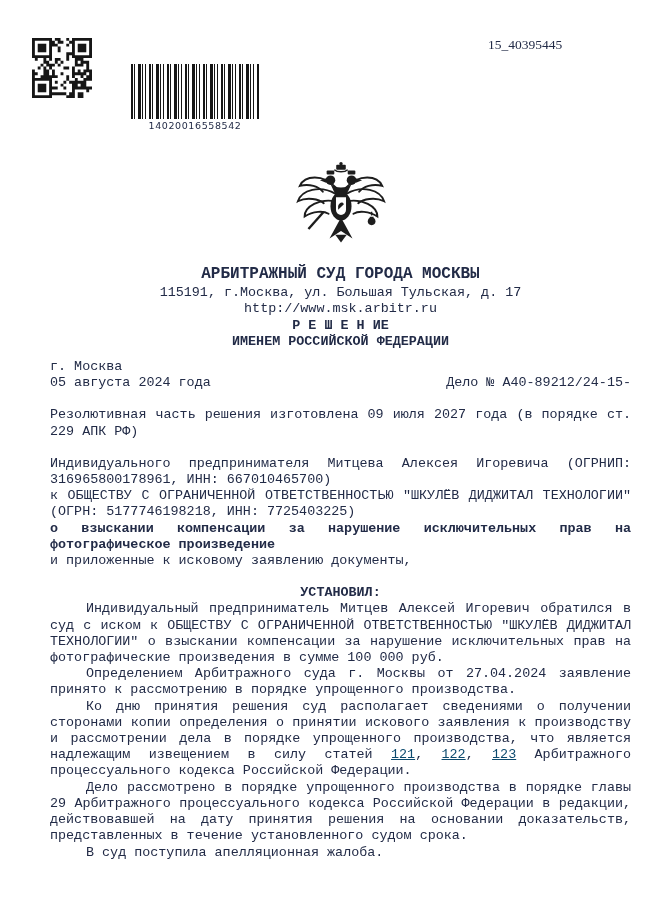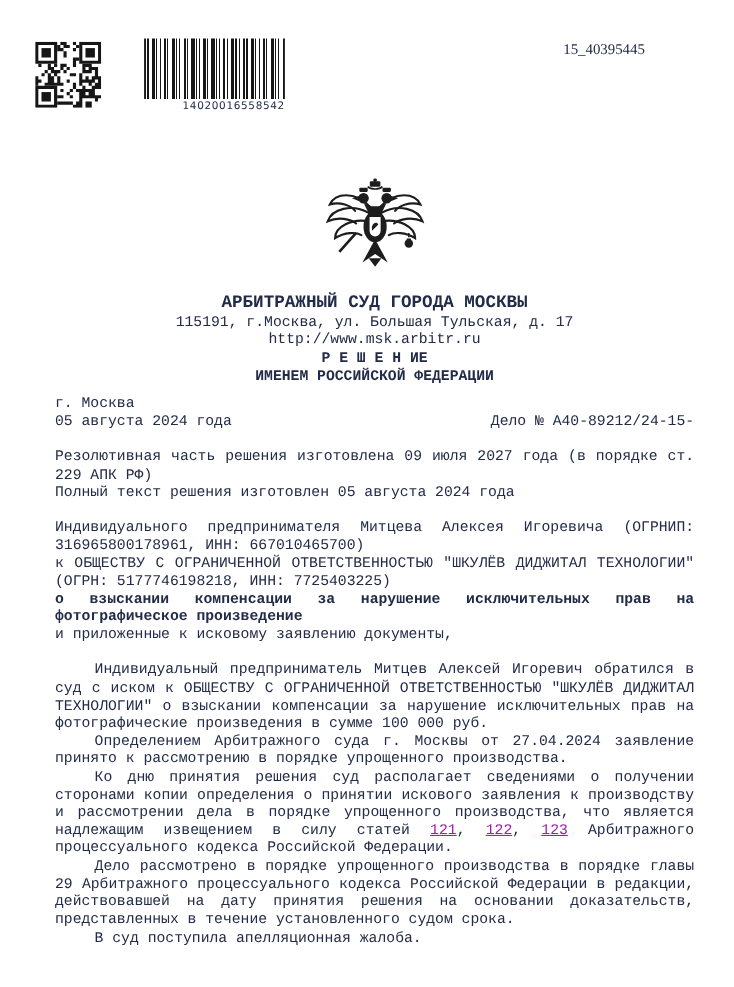--- a/index.html
+++ b/index.html
@@ -2,43 +2,43 @@
 <html lang="ru"><head>
 <meta charset="utf-8">
 <style>
   html,body{margin:0;padding:0;background:#fff;}
   .page{
     position:relative;width:667px;height:897px;background:#ffffff;
     font-family:"Liberation Serif",serif;color:#222b47;overflow:hidden;
   }
   
   .qr{position:absolute;left:32px;top:38px;}
-  .barcode-wrap{position:absolute;left:131px;top:35px;width:128px;text-align:right;}
+  .barcode-wrap{position:absolute;left:131px;top:64px;width:128px;text-align:center;}
   .bars{
     height:55px;
     background:repeating-linear-gradient(90deg,
       #161616 0 2px,#fff 2px 3px,#161616 3px 4px,#fff 4px 7px,
       #161616 7px 10px,#fff 10px 11px,#161616 11px 12px,#fff 12px 14px,
       #161616 14px 15px,#fff 15px 18px);
   }
   .barcode-num{font-family:"DejaVu Sans",sans-serif;font-size:9.5px;letter-spacing:.6px;margin-top:1px;color:#222b47;}
-  .doc-num{position:absolute;left:512px;top:37px;font-size:13.5px;}
+  .doc-num{position:absolute;left:488px;top:37px;font-size:13.5px;}
   
   .content{position:absolute;left:50px;top:162px;width:581px;font-size:13.4px;line-height:16.2px;font-family:Liberation Mono, monospace;}
   .content p{margin:0;}
   .eagle{text-align:center;margin-bottom:7px;}
   .center{text-align:center;}
   .court-name{font-weight:bold;font-size:16px;line-height:21px;}
   .bold{font-weight:bold;}
   .meta-row{display:flex;justify-content:space-between;}
   .just{text-align:justify;}
   .indent{text-indent:36px;}
   .sp{height:16px;}
   .sp-s{height:9px;}
-  a.law-link{color:#a21caf;text-decoration:underline;cursor:pointer;}
+  a.law-link{color:#0c4a6e;text-decoration:underline;cursor:pointer;}
 </style>
 </head>
 <body>
 
 <div class="page">
 
   <div class="qr">
     <svg id="qr-svg" width="60" height="60" viewBox="0 0 63 63">
       <rect width="63" height="63" fill="#fff"></rect>
       <g fill="#161616">
@@ -116,31 +116,31 @@
 
     <p>г. Москва</p>
     <div class="meta-row">
       <span>05 августа 2024 года</span>
       <span>Дело № А40-89212/24-15-</span>
     </div>
 
     <div class="sp"></div>
 
     <p class="just">Резолютивная часть решения изготовлена 09 июля 2027 года (в порядке ст. 229 АПК РФ)</p>
-    <p class="just">Полный текст решения изготовлен 05 августа 2024 года</p>
 
     <div class="sp"></div>
 
     <p class="just">Индивидуального предпринимателя Митцева Алексея Игоревича (ОГРНИП: 316965800178961, ИНН: 667010465700)</p>
     <p class="just">к ОБЩЕСТВУ С ОГРАНИЧЕННОЙ ОТВЕТСТВЕННОСТЬЮ "ШКУЛЁВ ДИДЖИТАЛ ТЕХНОЛОГИИ" (ОГРН: 5177746198218, ИНН: 7725403225)</p>
     <p class="just bold">о взыскании компенсации за нарушение исключительных прав на фотографическое произведение</p>
     <p>и приложенные к исковому заявлению документы,</p>
 
     <div class="sp"></div>
 
+    <p class="center bold">УСТАНОВИЛ:</p>
 
     <p class="just indent">Индивидуальный предприниматель Митцев Алексей Игоревич обратился в суд с иском к ОБЩЕСТВУ С ОГРАНИЧЕННОЙ ОТВЕТСТВЕННОСТЬЮ "ШКУЛЁВ ДИДЖИТАЛ ТЕХНОЛОГИИ" о взыскании компенсации за нарушение исключительных прав на фотографические произведения в сумме 100 000 руб.</p>
     <p class="just indent">Определением Арбитражного суда г. Москвы от 27.04.2024 заявление принято к рассмотрению в порядке упрощенного производства.</p>
 
     <p class="just indent"><span>Ко дню принятия решения суд располагает сведениями о получении сторонами копии определения о принятии искового заявления к производству и рассмотрении дела в порядке упрощенного производства, что является надлежащим извещением в силу статей </span><a class="law-link">121</a><span>, </span><a class="law-link">122</a><span>, </span><a class="law-link">123</a><span> Арбитражного процессуального кодекса Российской Федерации.</span></p>
 
     <p class="just indent">Дело рассмотрено в порядке упрощенного производства в порядке главы 29 Арбитражного процессуального кодекса Российской Федерации в редакции, действовавшей на дату принятия решения на основании доказательств, представленных в течение установленного судом срока.</p>
     <p class="indent">В суд поступила апелляционная жалоба.</p>
 
   </div>

